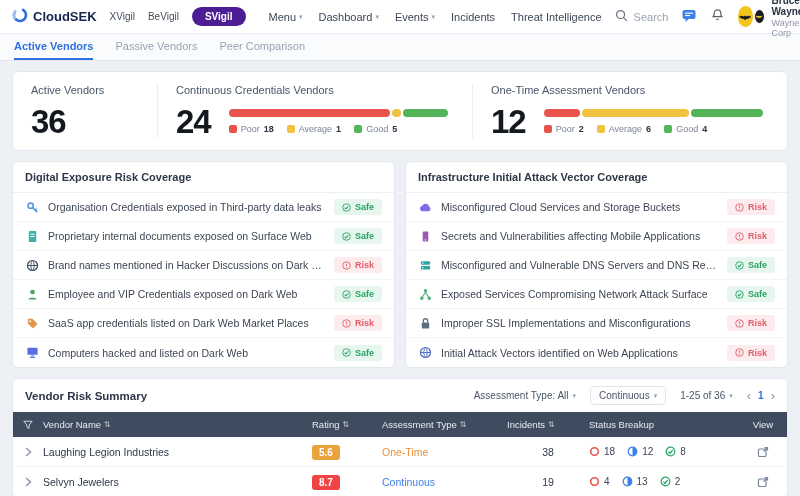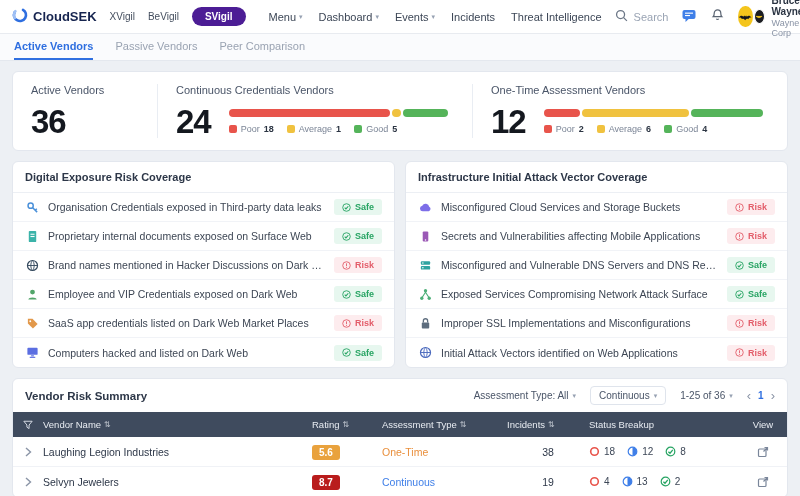--- a/index.html
+++ b/index.html
@@ -71,21 +71,21 @@
   .pnum { color:#2f6fe0; font-weight:bold; font-size:10px; }
   .grid { display:grid; grid-template-columns:30px 1fr 70px 125px 82px 150px 48px; align-items:center; }
   .ghead { background:#3f4b5e; color:#e8ecf2; font-size:9.5px; height:25px; }
   .th { display:flex; align-items:center; gap:3px; }
   .th-c { justify-content:center; }
   .sort { font-size:8px; opacity:.75; cursor:pointer; }
   .trow { height:30px; border-bottom:1px solid #f0f2f6; font-size:10.5px; color:#2d3748; cursor:pointer; }
   .td-exp { display:flex; justify-content:center; }
   .rating { color:#fff; font-weight:bold; font-size:10px; padding:2px 7px; border-radius:3px; }
   .rating.orange { background:#e9a23d; }
-  .rating.green { background:#b91c1c; }
+  .rating.green { background:#ef4444; }
   .type.onetime { color:#e98f3c; }
   .type.continuous { color:#3f7fe8; }
   .td-c { text-align:center; }
   .td-status { display:flex; gap:12px; align-items:center; }
   .st { display:flex; align-items:center; gap:4px; font-size:10px; color:#3c4656; }
   .td-view { display:flex; justify-content:center; }
 </style>
 </head>
 <body>
 

